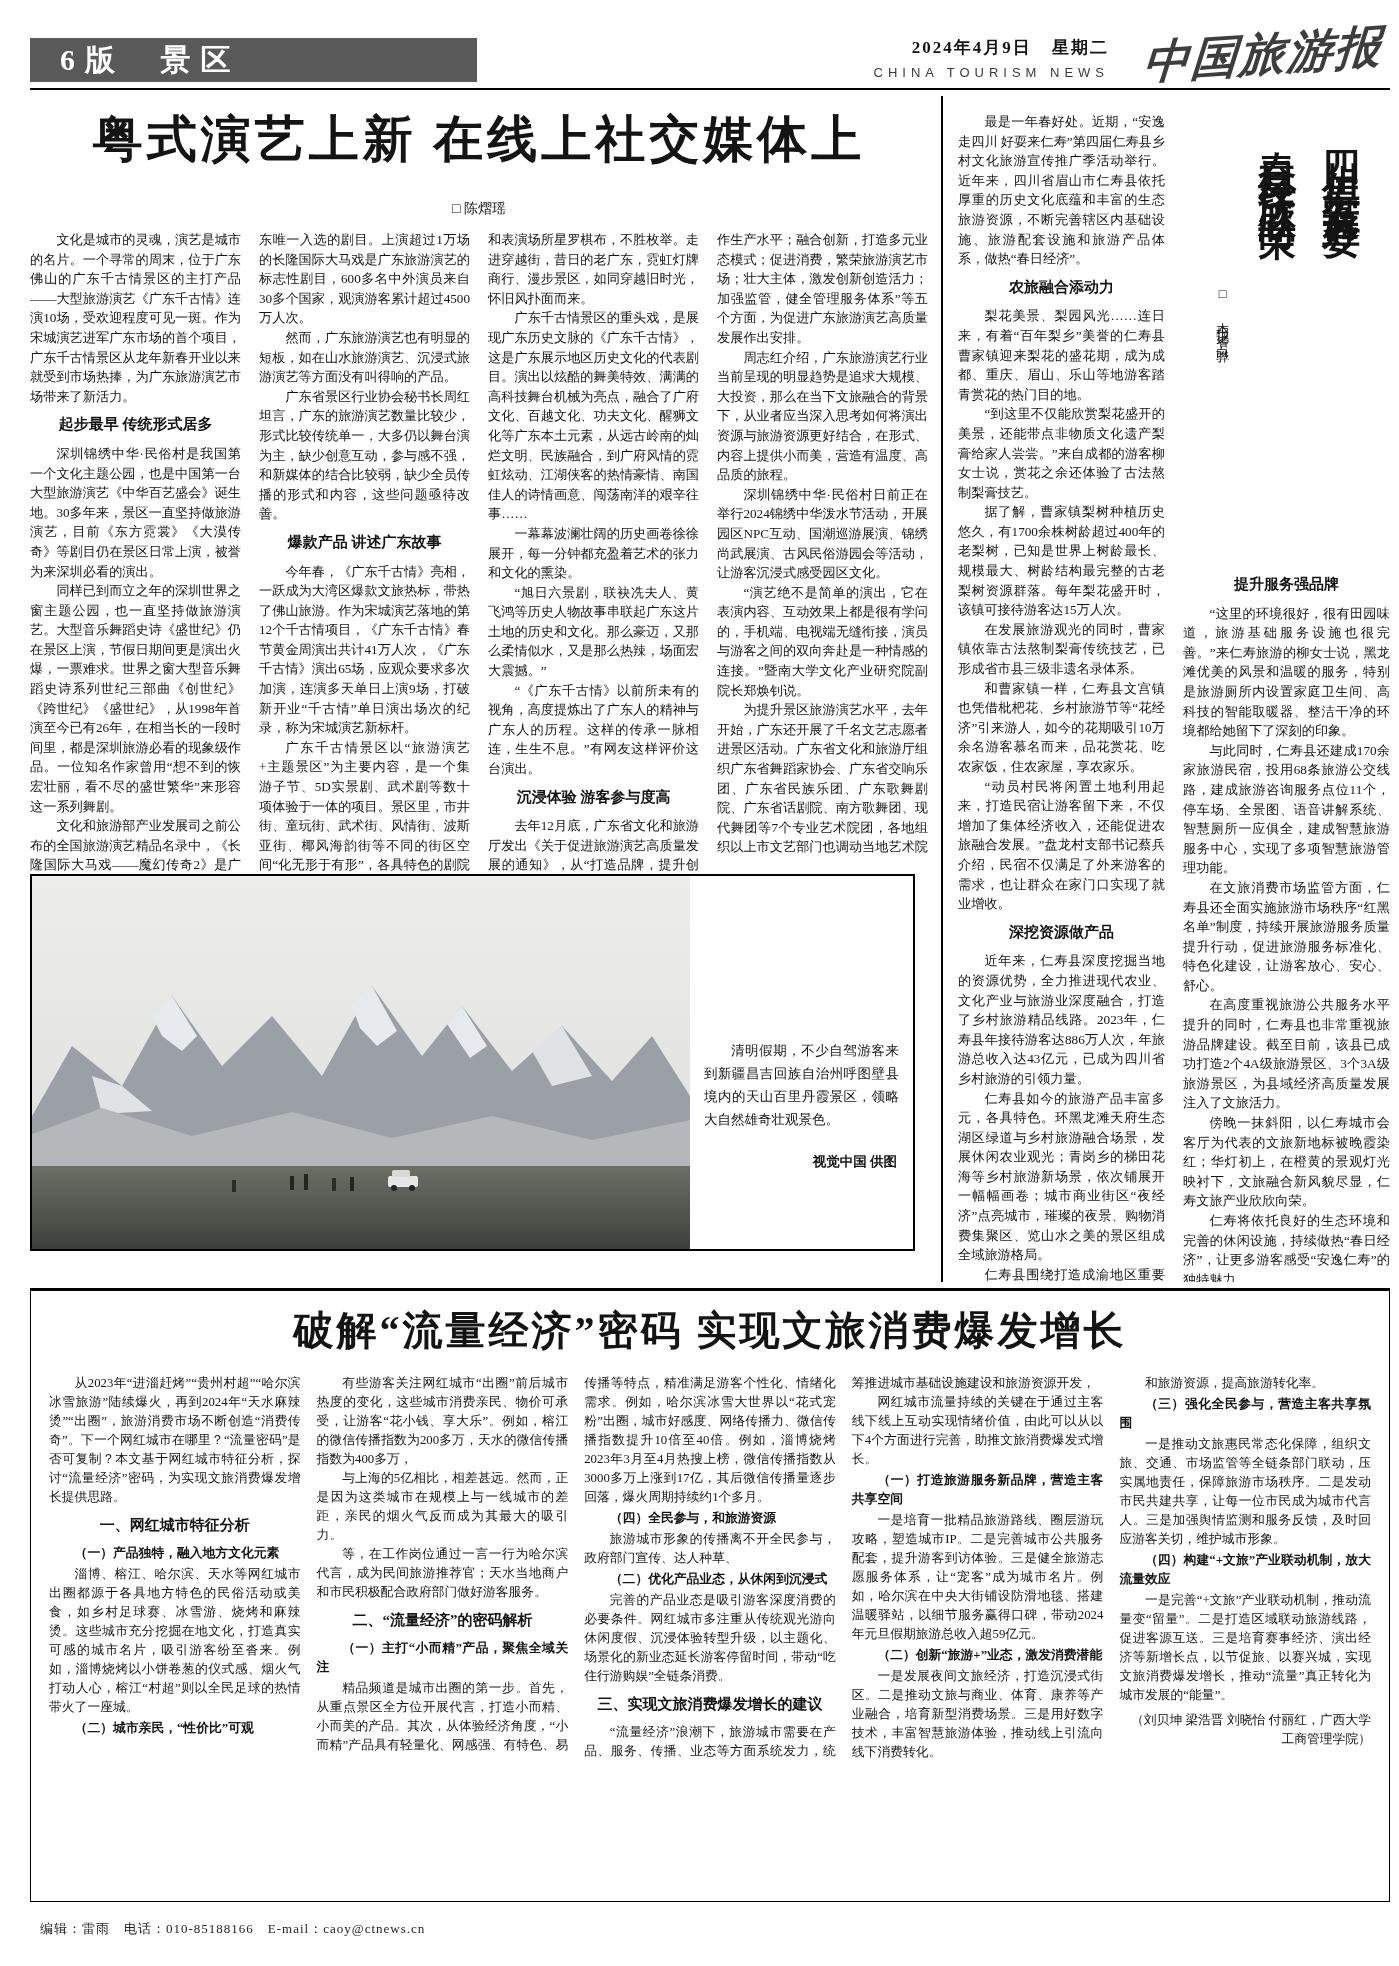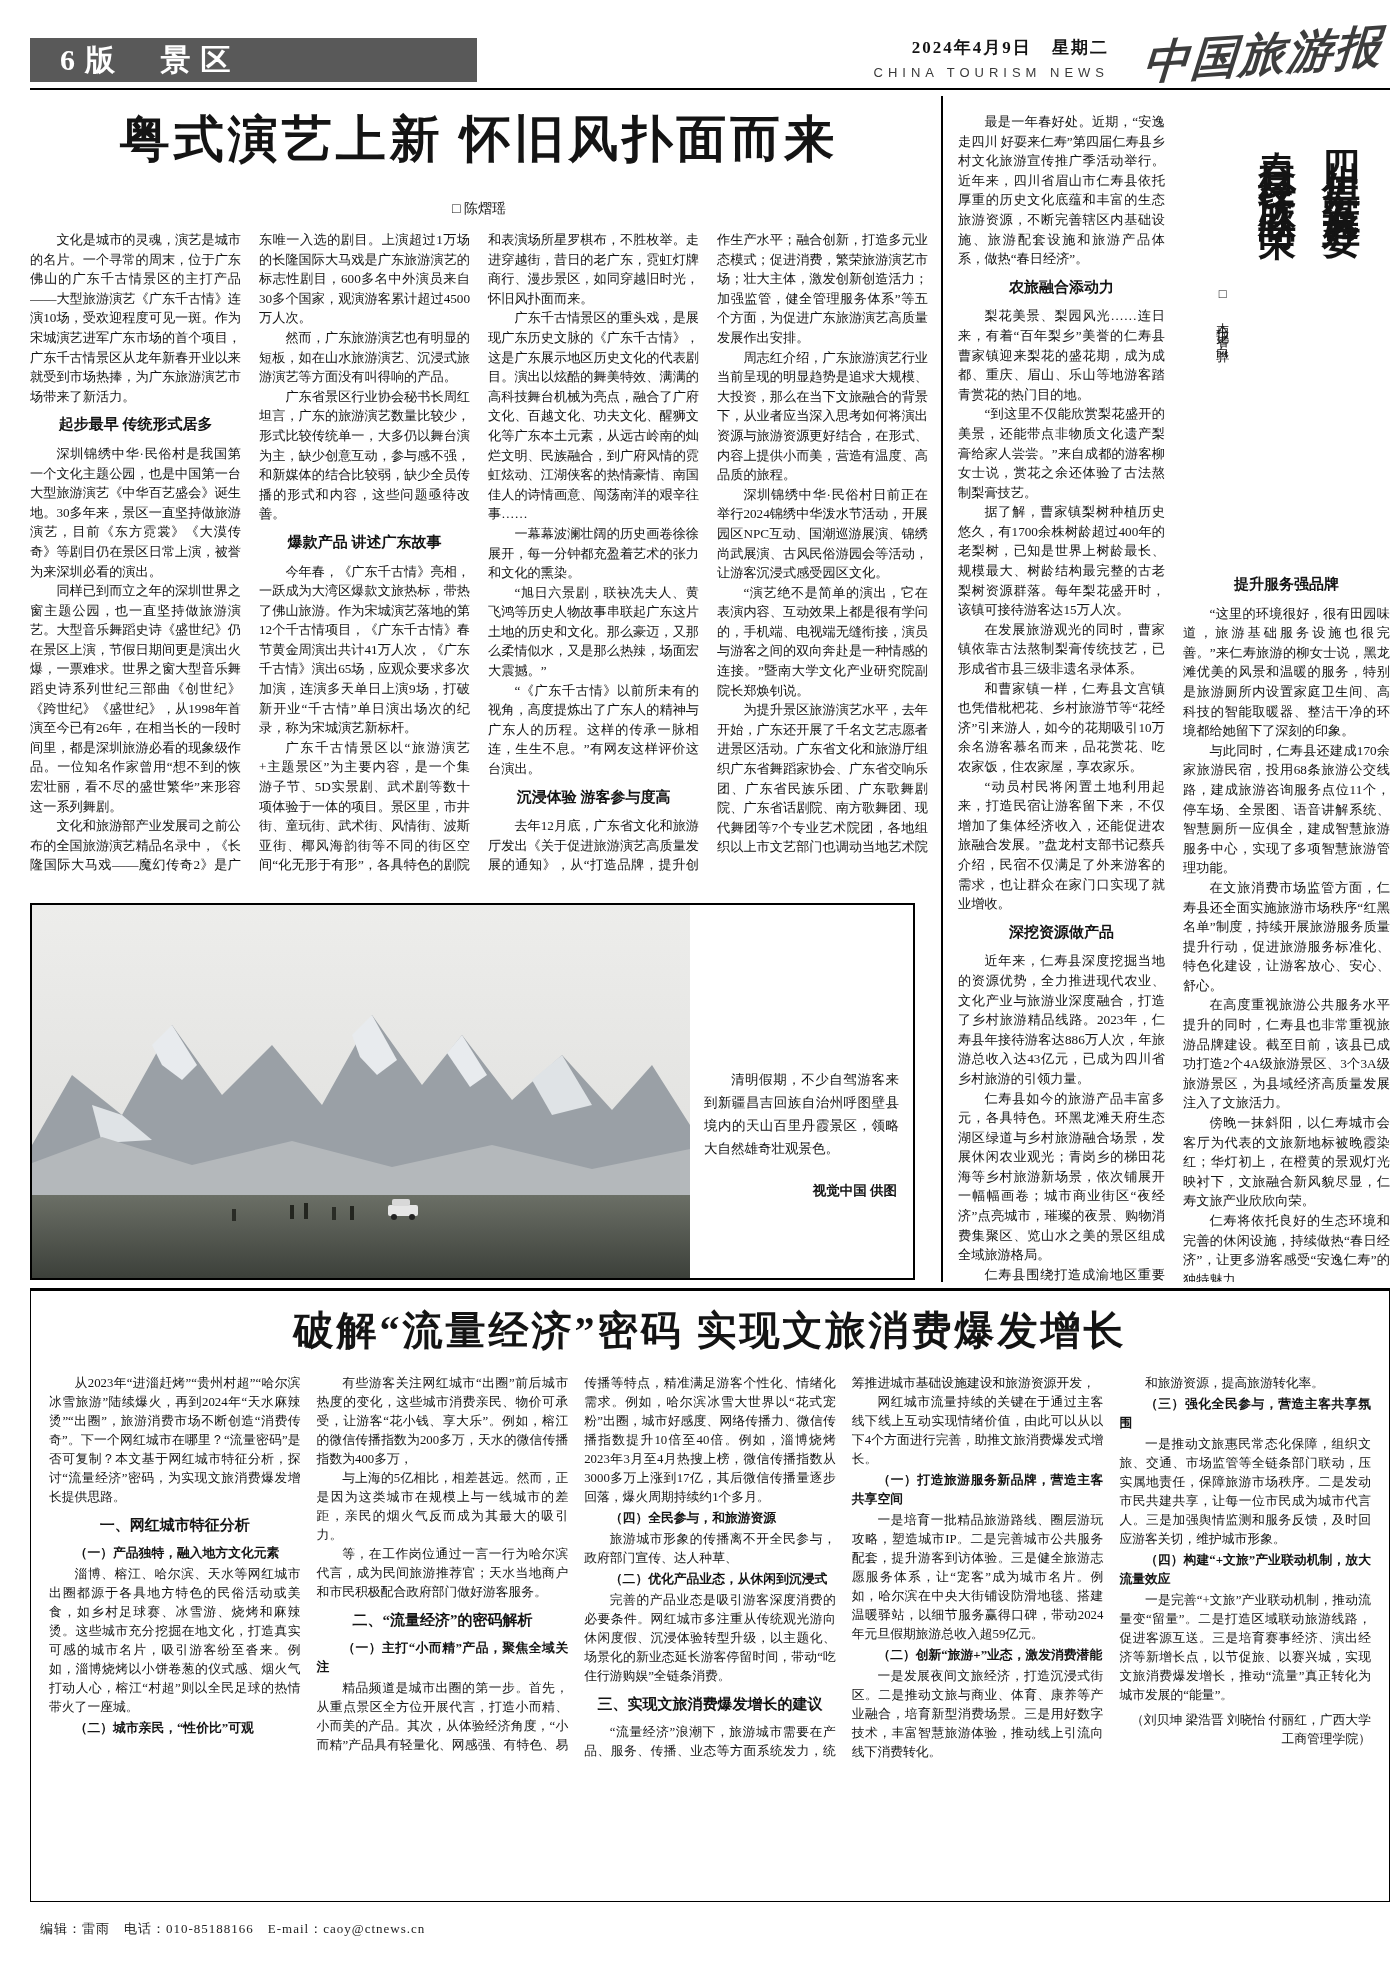--- a/index.html
+++ b/index.html
@@ -21,21 +21,21 @@
   .m-headline{position:absolute;left:0;top:10px;width:100%;text-align:center;font-size:50px;
               font-weight:900;letter-spacing:4px;white-space:nowrap;}
   .m-byline{position:absolute;left:0;top:104px;width:100%;text-align:center;font-size:14px;}
   .m-cols{position:absolute;left:0;top:134px;width:898px;height:656px;overflow:hidden;
           column-count:4;column-gap:18px;font-size:13.2px;line-height:19.6px;text-align:justify;}
   .para{margin:0;text-indent:2em;}
   .b-h{font-weight:bold;text-align:center;font-size:15px;margin:9px 0;text-indent:0;}
   .b-h2{font-weight:bold;text-indent:2em;margin:2px 0;}
   .b-sig{text-align:right;margin-top:6px;}
   
-  .photo-frame{position:absolute;left:30px;top:903px;width:885px;height:377px;border:2px solid #000;
+  .photo-frame{position:absolute;left:30px;top:874px;width:885px;height:377px;border:2px solid #000;
                box-sizing:border-box;display:flex;background:#c2410c;}
   .photo-img{width:658px;height:100%;flex:0 0 658px;}
   .caption-panel{flex:1;position:relative;background:#fff;}
   .caption-text{position:absolute;left:14px;right:14px;bottom:118px;font-size:13.5px;line-height:23px;
                 text-align:justify;text-indent:2em;}
   .caption-credit{position:absolute;right:16px;bottom:78px;font-size:13.5px;font-weight:bold;}
   
   .v-rule{position:absolute;left:941px;top:96px;width:2px;height:1186px;background:#000;}
   
   .right-art{position:absolute;left:958px;top:96px;width:432px;height:1186px;display:flex;gap:18px;}
@@ -66,21 +66,21 @@
     <div class="d1">
       <span>2024年4月9日</span>
       <span style="margin-left:14px;">星期二</span>
     </div>
     <div class="d2">CHINA TOURISM NEWS</div>
   </div>
   <div class="masthead">中国旅游报</div>
   <div class="hdr-rule"></div>
 
   <div class="main-left">
-    <div class="m-headline">粤式演艺上新 怀旧风扑面而来</div>
+    <div class="m-headline">粤式演艺上新 在线上社交媒体上</div>
     <div class="m-byline">□ 陈熠瑶</div>
     <div class="m-cols">
       <div>
           <p class="para">文化是城市的灵魂，演艺是城市的名片。一个寻常的周末，位于广东佛山的广东千古情景区的主打产品——大型旅游演艺《广东千古情》连演10场，受欢迎程度可见一斑。作为宋城演艺进军广东市场的首个项目，广东千古情景区从龙年新春开业以来就受到市场热捧，为广东旅游演艺市场带来了新活力。</p>
           <div class="b-h">起步最早 传统形式居多</div>
           <p class="para">深圳锦绣中华·民俗村是我国第一个文化主题公园，也是中国第一台大型旅游演艺《中华百艺盛会》诞生地。30多年来，景区一直坚持做旅游演艺，目前《东方霓裳》《大漠传奇》等剧目仍在景区日常上演，被誉为来深圳必看的演出。</p>
           <p class="para">同样已到而立之年的深圳世界之窗主题公园，也一直坚持做旅游演艺。大型音乐舞蹈史诗《盛世纪》仍在景区上演，节假日期间更是演出火爆，一票难求。世界之窗大型音乐舞蹈史诗系列世纪三部曲《创世纪》《跨世纪》《盛世纪》，从1998年首演至今已有26年，在相当长的一段时间里，都是深圳旅游必看的现象级作品。一位知名作家曾用“想不到的恢宏壮丽，看不尽的盛世繁华”来形容这一系列舞剧。</p>
           <p class="para">文化和旅游部产业发展司之前公布的全国旅游演艺精品名录中，《长隆国际大马戏——魔幻传奇2》是广东唯一入选的剧目。上演超过1万场的长隆国际大马戏是广东旅游演艺的标志性剧目，600多名中外演员来自30多个国家，观演游客累计超过4500万人次。</p>
           <p class="para">然而，广东旅游演艺也有明显的短板，如在山水旅游演艺、沉浸式旅游演艺等方面没有叫得响的产品。</p>
         </div>

